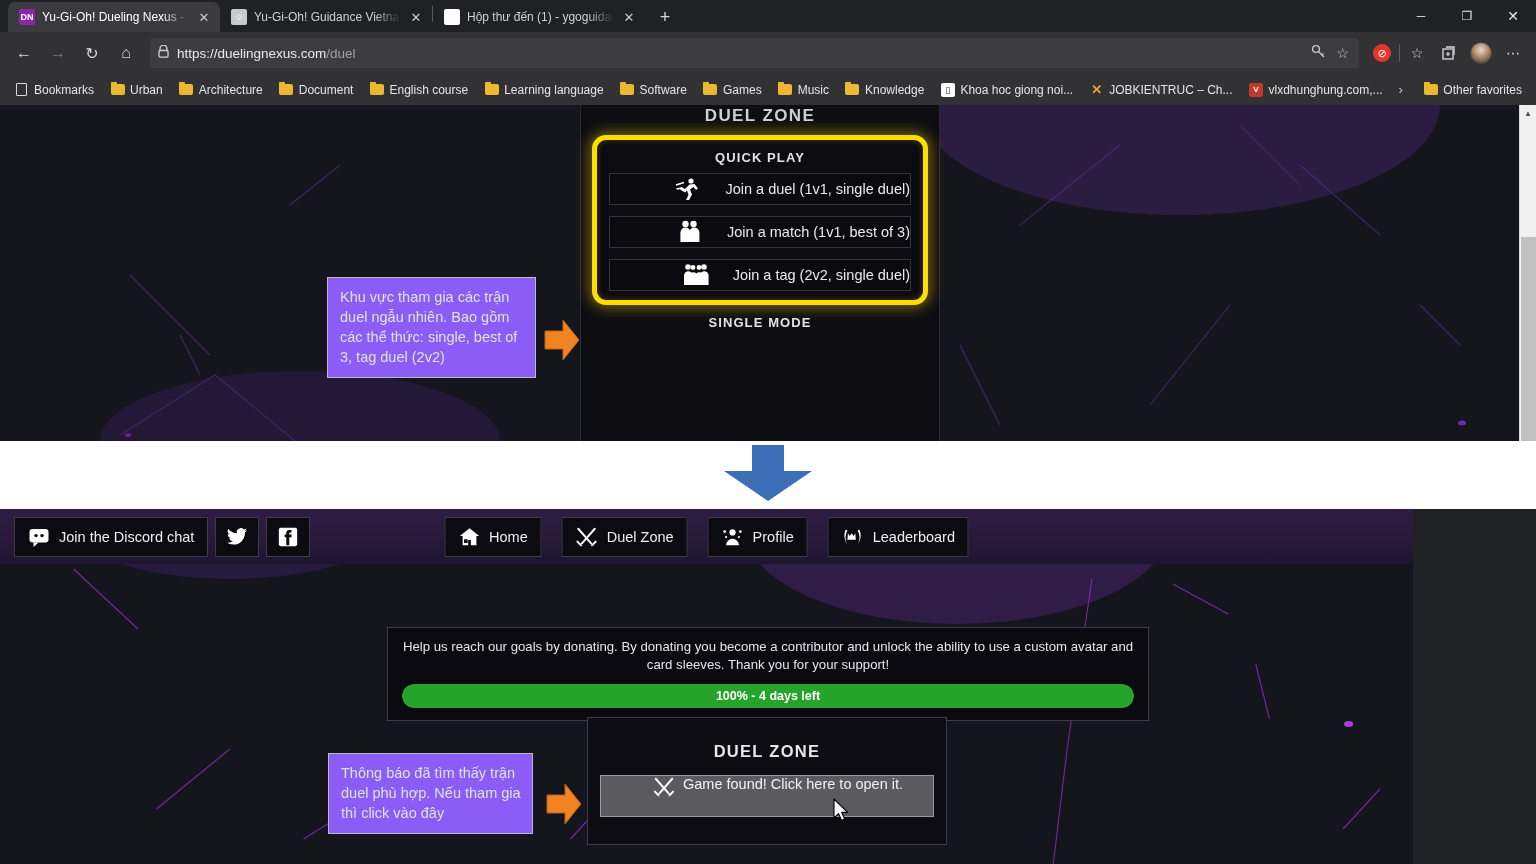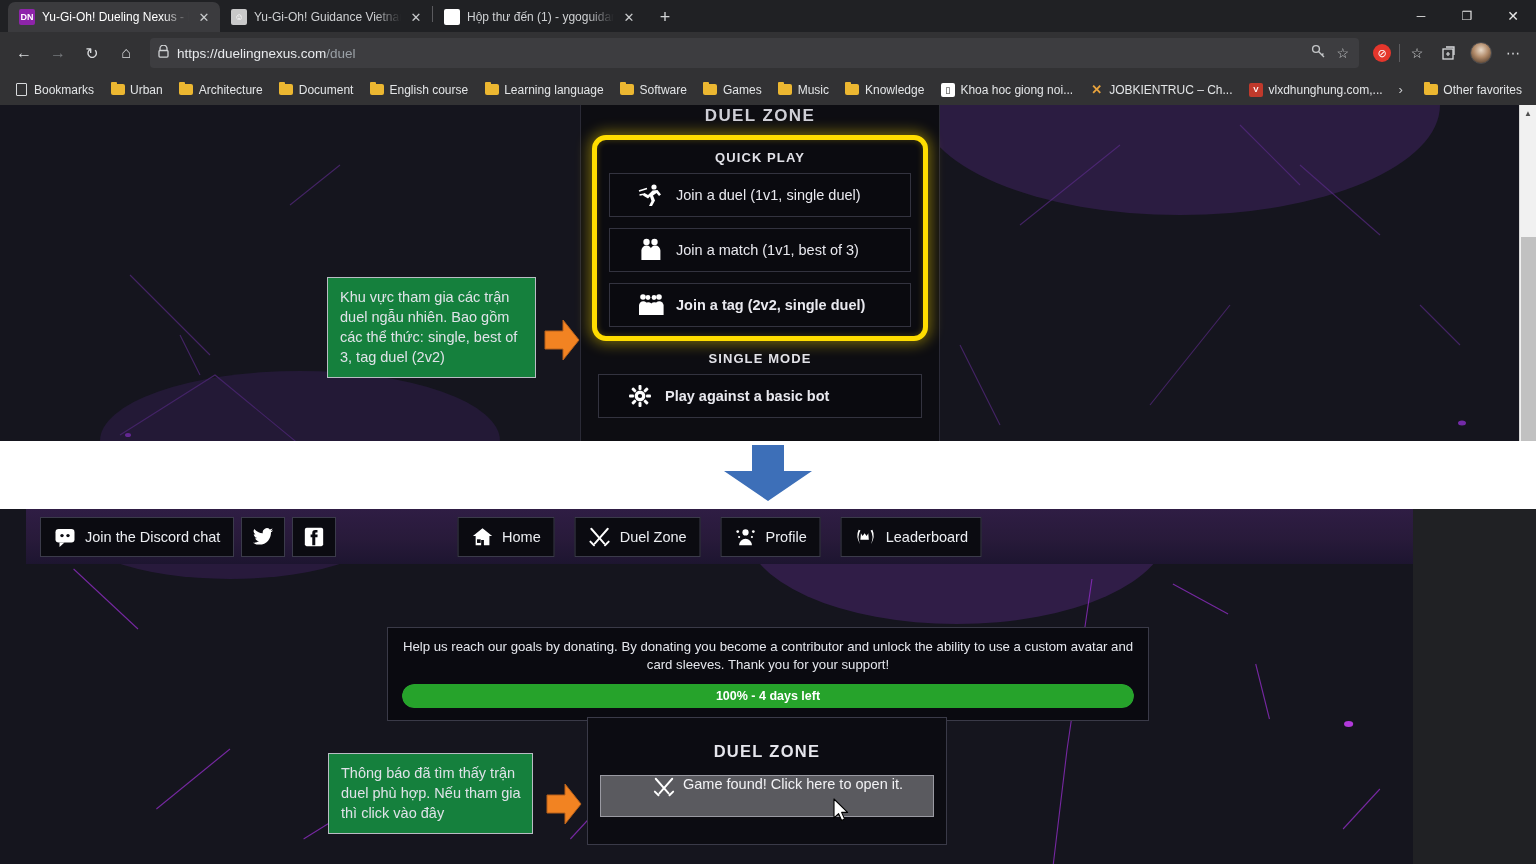--- a/index.html
+++ b/index.html
@@ -153,36 +153,36 @@
     box-shadow: 0 0 14px 3px rgba(255,221,0,0.42), inset 0 0 6px rgba(255,221,0,0.25);
     padding: 7px 6px 9px 6px;
     background: #0b0b10;
   }
   .section-label {
     text-align: center; color: #e2e2e8;
     font-size: 13px; font-weight: bold; letter-spacing: 1.1px;
     margin: 3px 0 8px 0;
   }
   .dz-btn {
-    height: 44px; margin: 0 6px 11px 6px;
+    height: 32px; margin: 0 6px 11px 6px;
     background: #0a0a0f;
     border: 1px solid #33333f;
-    display: flex; align-items: center; gap: 12px;
+    display: flex; align-items: center; gap: 24px;
     padding-left: 28px;
-    color: #e9e9ef; font-size: 14.5px;
-  }
-  .dz-btn:last-child { margin-bottom: 0; font-weight: bold; }
+    color: #e9e9ef; font-size: 14.5px; justify-content: flex-end;
+  }
+  .dz-btn:last-child { margin-bottom: 0; }
   .dz-ico { width: 26px; height: 26px; flex: 0 0 26px; display: flex; align-items: center; justify-content: center; }
   .single-label { margin-top: 10px; }
   .dz-btn.single { margin: 0 17px; }
 
   
   .callout {
     position: absolute;
-    background: #15803d;
+    background: #8b5cf6;
     border: 1.5px solid #b9bcc4;
     color: #dfe2e8;
     padding: 9px 11px 10px 12px;
     font-size: 14.5px; line-height: 1.38;
   }
   .arrow-orange {
     position: absolute;
     width: 0; height: 0;
     font-size: 0;
   }
@@ -194,21 +194,20 @@
     display: flex; align-items: center; justify-content: center;
     position: relative;
   }
 
   
   .viewport-bottom {
     position: relative;
     height: 355px; width: 1413px;
     background: #15151e;
     overflow: hidden;
-    padding-left: 26px;
   }
   .topnav {
     position: relative;
     height: 55px;
     background: linear-gradient(180deg, #2f1d44 0%, #281a3a 55%, #1d1530 100%);
     display: flex; align-items: center;
     padding: 0 14px;
     z-index: 3;
   }
   .nav-left { display: flex; align-items: center; gap: 7px; }
@@ -543,41 +542,20 @@
             <circle cx="21" cy="5" r="2.8"></circle>
               <path d="M17 23 V13.5 a4.3 4.3 0 0 1 8.6 0 V23 Z"></path>
           </svg>
         </span>
         <span>Join a tag (2v2, single duel)</span>
       </div>
     </div>
 
     <div class="section-label single-label">SINGLE MODE</div>
 
-    <div class="dz-btn single">
-      <span class="dz-ico">
-        <svg width="26" height="26" viewBox="0 0 26 26" fill="#ffffff">
-          <g transform="translate(13,13)">
-            <circle r="5.4"></circle>
-            <g>
-              <rect x="-1.5" y="-11" width="3" height="5" rx="1"></rect>
-              <rect x="-1.5" y="6" width="3" height="5" rx="1"></rect>
-              <rect x="-11" y="-1.5" width="5" height="3" rx="1"></rect>
-              <rect x="6" y="-1.5" width="5" height="3" rx="1"></rect>
-              <rect x="-1.5" y="-11" width="3" height="5" rx="1" transform="rotate(45)"></rect>
-              <rect x="-1.5" y="6" width="3" height="5" rx="1" transform="rotate(45)"></rect>
-              <rect x="-11" y="-1.5" width="5" height="3" rx="1" transform="rotate(45)"></rect>
-              <rect x="6" y="-1.5" width="5" height="3" rx="1" transform="rotate(45)"></rect>
-            </g>
-            <circle r="2.1" fill="#0a0a0f"></circle>
-          </g>
-        </svg>
-      </span>
-      <span>Play against a basic bot</span>
-    </div>
   </div>
 
   <div class="pagescroll">
     <div class="up">▲</div>
     <div class="thumb"></div>
   </div>
 </div>
 
 <div class="divider-band">
   <div>

